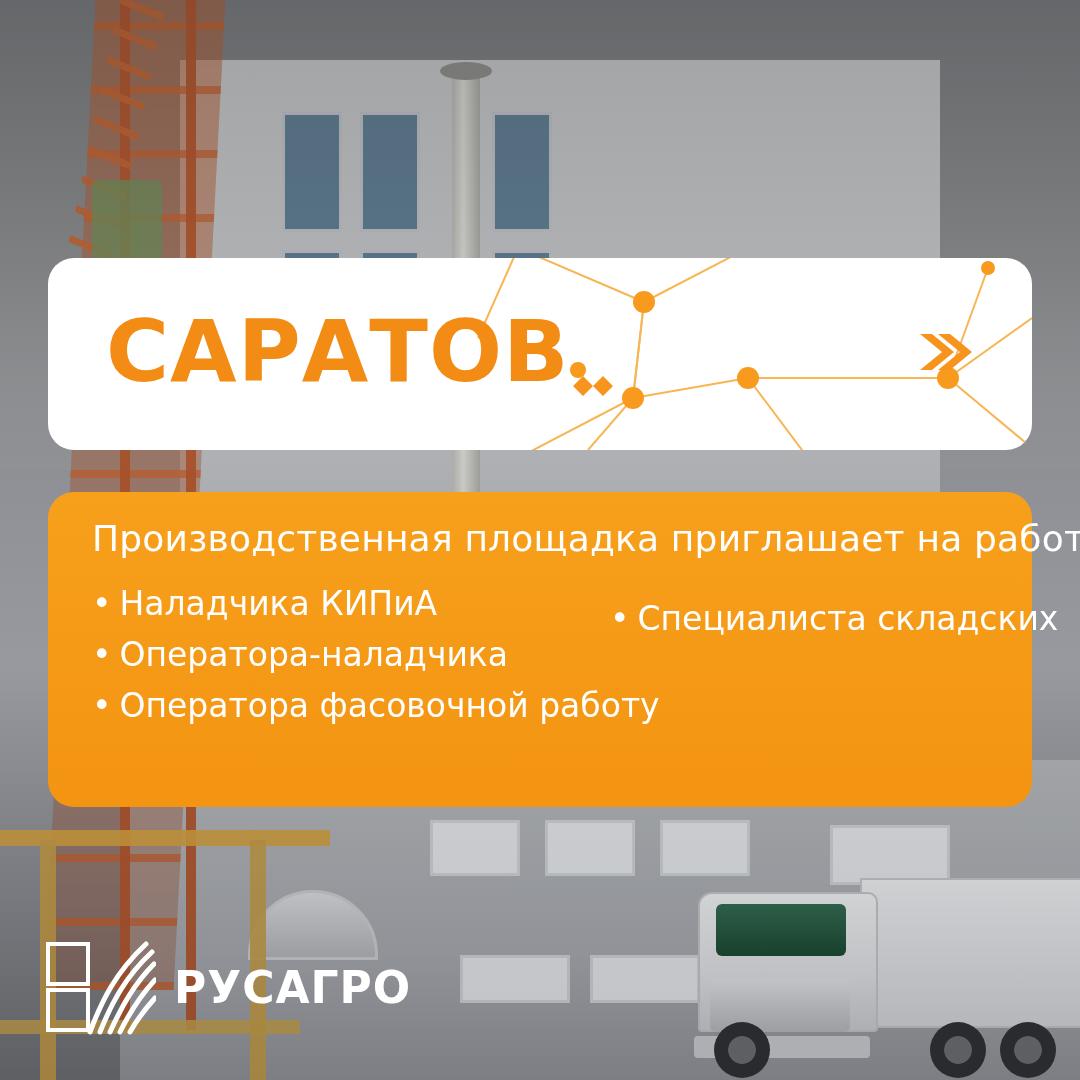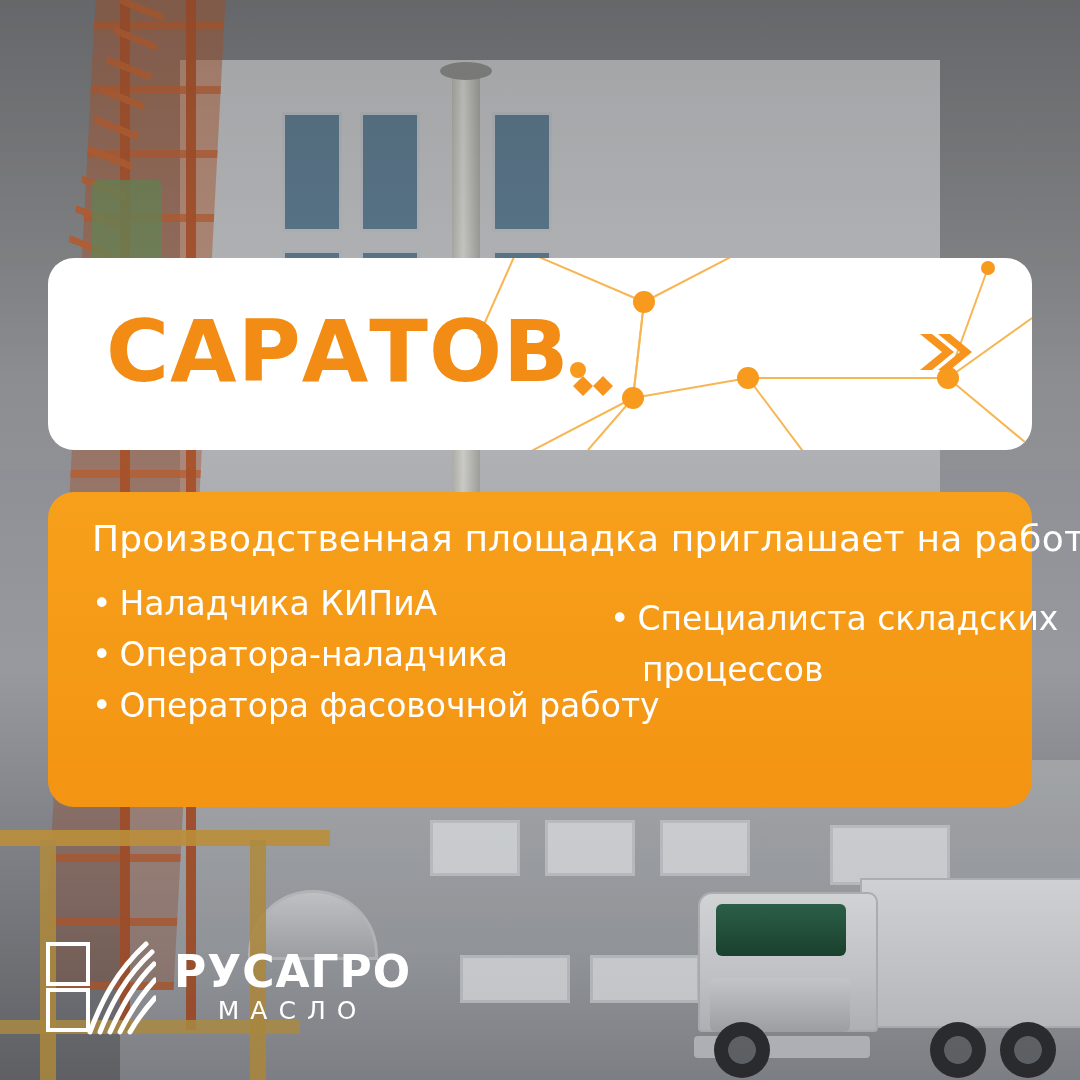--- a/index.html
+++ b/index.html
@@ -337,36 +337,34 @@
         </div>
         <div class="vac-item">
           <span class="bullet">•</span><span>Оператора фасовочной работу</span>
         </div>
       </div>
 
       <div class="col right">
         <div class="vac-item">
           <span class="bullet">•</span><span>Специалиста складских</span>
         </div>
-        <div class="vac-item cont">процессов</div>
       </div>
     </div>
   </div>
 
   <div class="logo">
     <svg class="logo-mark" viewBox="0 0 110 100">
       <rect x="2" y="6" width="40" height="40" fill="none" stroke="#ffffff" stroke-width="4"></rect>
       <rect x="2" y="52" width="40" height="40" fill="none" stroke="#ffffff" stroke-width="4"></rect>
       <g stroke="#ffffff" stroke-width="5" fill="none" stroke-linecap="round">
         <path d="M44 94 C 56 62, 70 34, 100 6"></path>
         <path d="M54 94 C 66 64, 80 38, 106 14"></path>
         <path d="M64 94 C 76 68, 88 46, 108 26"></path>
         <path d="M74 94 C 84 74, 94 58, 109 42"></path>
         <path d="M84 94 C 92 80, 100 70, 109 60"></path>
       </g>
     </svg>
     <div class="logo-text">
       <div class="logo-name">РУСАГРО</div>
-      <div class="logo-sub">МАСЛО</div>
     </div>
   </div>
 
 </div>
 
 </body></html>

